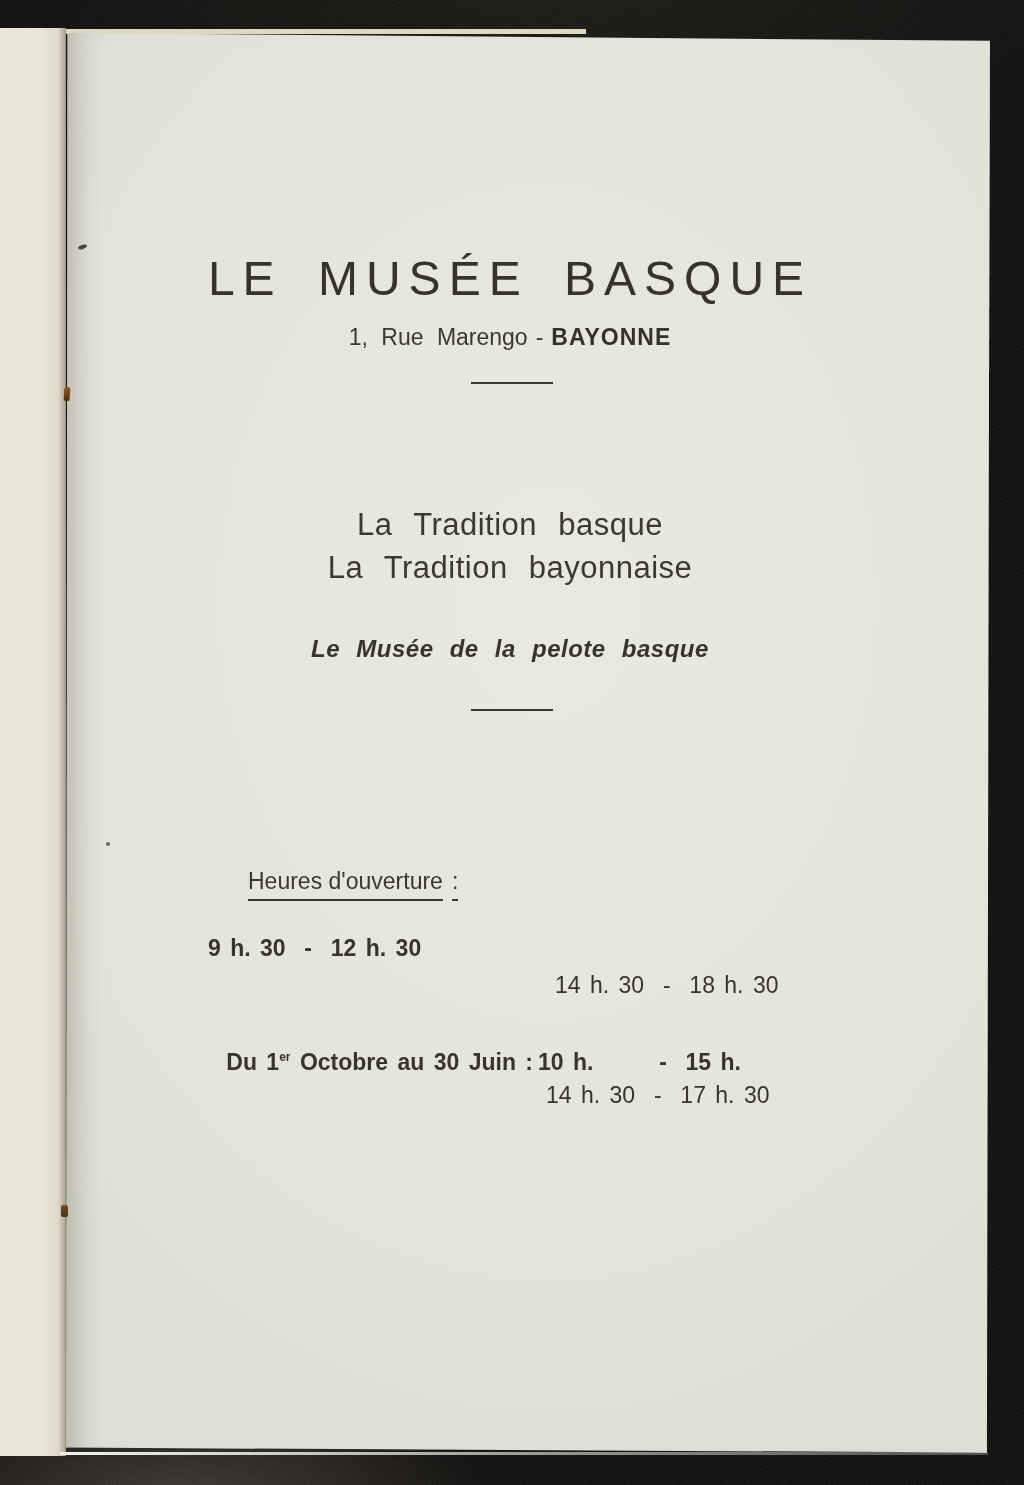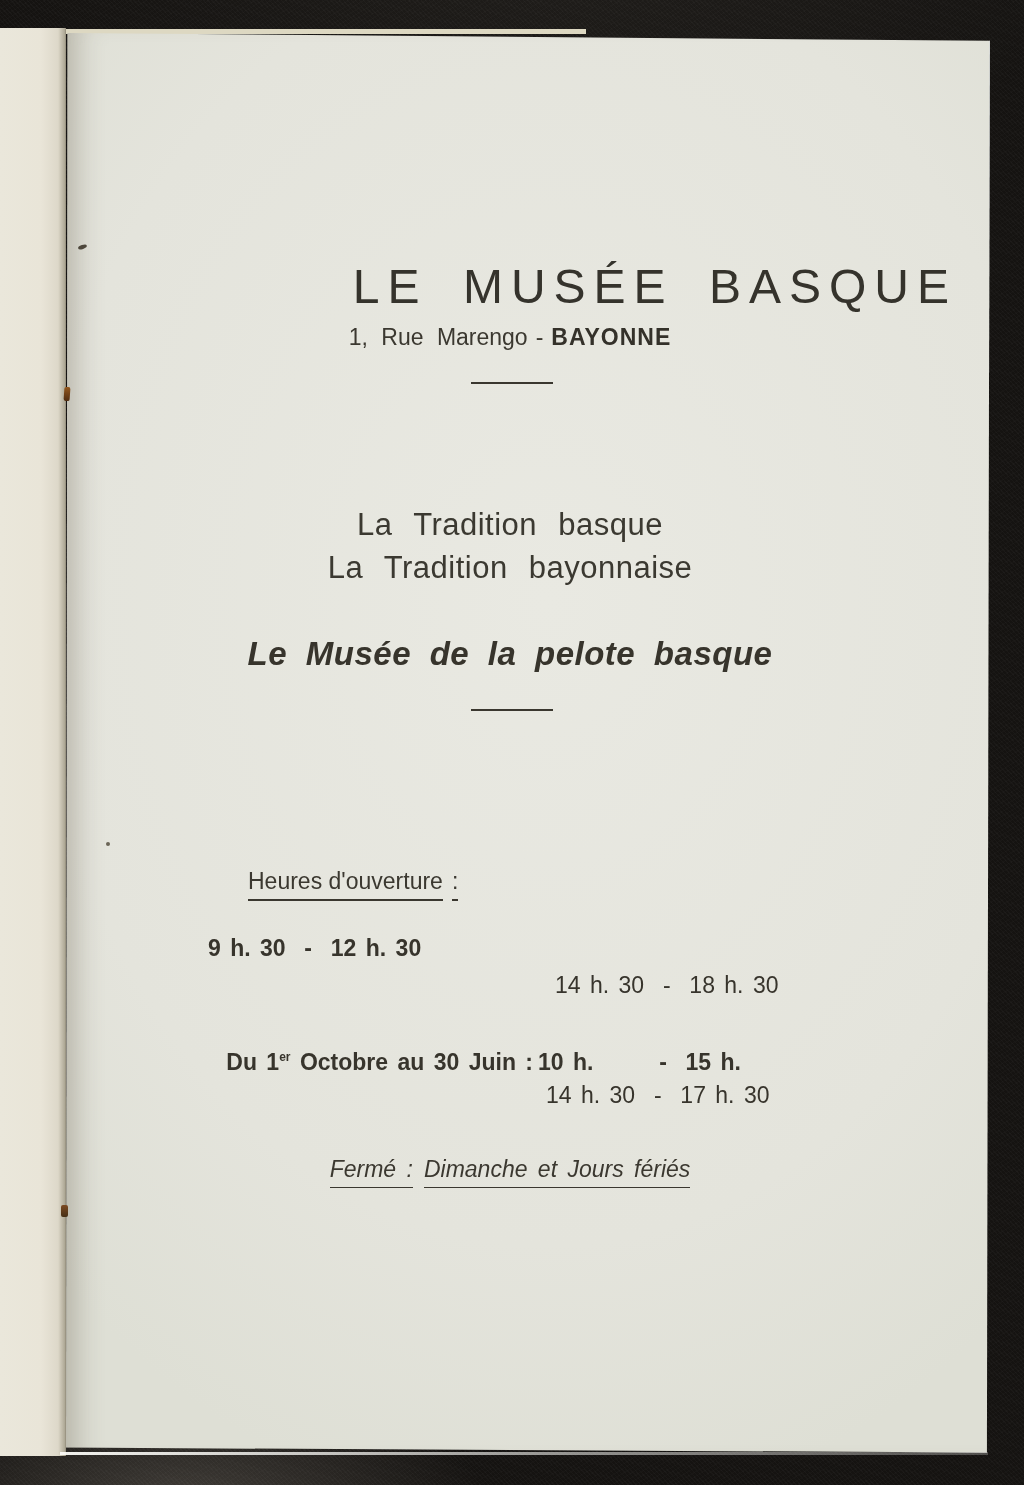--- a/index.html
+++ b/index.html
@@ -27,31 +27,31 @@
     background:radial-gradient(ellipse 720px 920px at 52% 40%, #e9e9e2 0%, #e4e4dc 70%, #dedfd5 100%);
     clip-path:polygon(0.15% 0%, 99.75% 0.55%, 99.45% 99.9%, 0% 99.55%);
     box-shadow:
       inset 30px 0 28px -20px rgba(92,85,66,0.32),
       inset -3px 0 0 rgba(246,249,252,0.9),
       inset 0 -2px 0 rgba(250,250,246,0.85);
   }
   .content{position:absolute;left:63px;top:33px;width:894px;height:1421px;}
   .center{position:absolute;left:0;width:100%;text-align:center;white-space:pre;}
 
-  .title{top:230px;font-size:48px;line-height:1;letter-spacing:8px;word-spacing:14px;color:#35332c;text-align:right;}
+  .title{top:222px;font-size:48px;line-height:1;letter-spacing:8px;word-spacing:14px;color:#35332c;}
   .address{top:293px;font-size:23px;line-height:1;word-spacing:7px;color:#3b3830;}
   .address .sep{margin:0 8px;}
   .address .city{font-weight:bold;letter-spacing:1px;color:#34312a;}
   .rule{position:absolute;left:408px;width:82px;height:2px;background:#3a372f;}
   .rule-1{top:349px;}
   .rule-2{top:676px;}
   .theme{font-size:31px;line-height:1;word-spacing:12px;letter-spacing:0.5px;color:#3b3931;}
   .theme-1{top:456px;margin-top:20px;}
   .theme-2{top:519px;}
-  .theme-3{top:604px;font-size:33px;font-style:italic;font-weight:600;word-spacing:9px;color:#37342c;}
+  .theme-3{top:604px;font-size:24px;font-style:italic;font-weight:600;word-spacing:9px;color:#37342c;}
 
   .hours-heading{position:absolute;left:185px;top:835px;font-size:23px;white-space:pre;color:#3b3830;}
   .hours-heading .u{border-bottom:2px solid #3a372f;padding-bottom:5px;}
   .hours-heading .colon{margin-left:9px;border-bottom:2px solid #3a372f;padding-bottom:5px;}
 
   .srow{position:absolute;left:140px;display:flex;font-weight:bold;font-size:23px;line-height:1;white-space:pre;word-spacing:3px;color:#37342c;}
   .srow .lbl{width:330px;text-align:right;}
   .srow .tms{margin-left:5px;}
   .srow-1{top:904px;}
   .srow-2{top:1018px;}
@@ -97,21 +97,20 @@
     <div class="rule rule-2"></div>
 
     <div class="hours-heading"><span class="u">Heures d'ouverture</span><span class="colon">:</span></div>
 
     <div class="srow srow-1"><span class="tms">9 h. 30  -  12 h. 30</span></div>
     <div class="sline sline-1">14 h. 30  -  18 h. 30</div>
 
     <div class="srow srow-2"><span class="lbl"><span>Du 1</span><span class="sup">er</span><span> Octobre au 30 Juin :</span></span><span class="tms">10 h.       -  15 h.</span></div>
     <div class="sline sline-2">14 h. 30  -  17 h. 30</div>
 
-    <div class="center closed"><span class="u1">Fermé :</span><span class="u2">Dimanche et Jours fériés</span></div>
 
   </div>
 
   <div class="staple staple-top"></div>
   <div class="staple staple-bottom"></div>
   <div class="speck speck-1"></div>
   <div class="speck speck-2"></div>
   <div class="bottom-edge"></div>
 
 </div>

